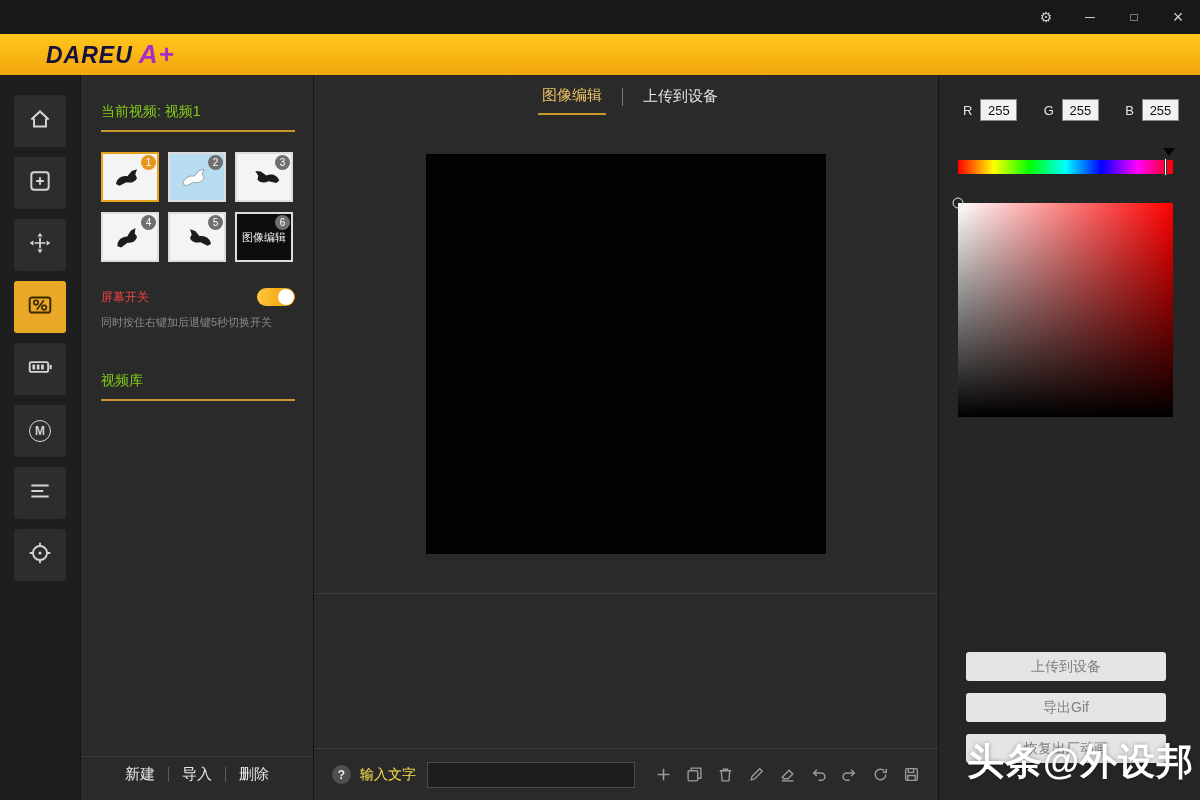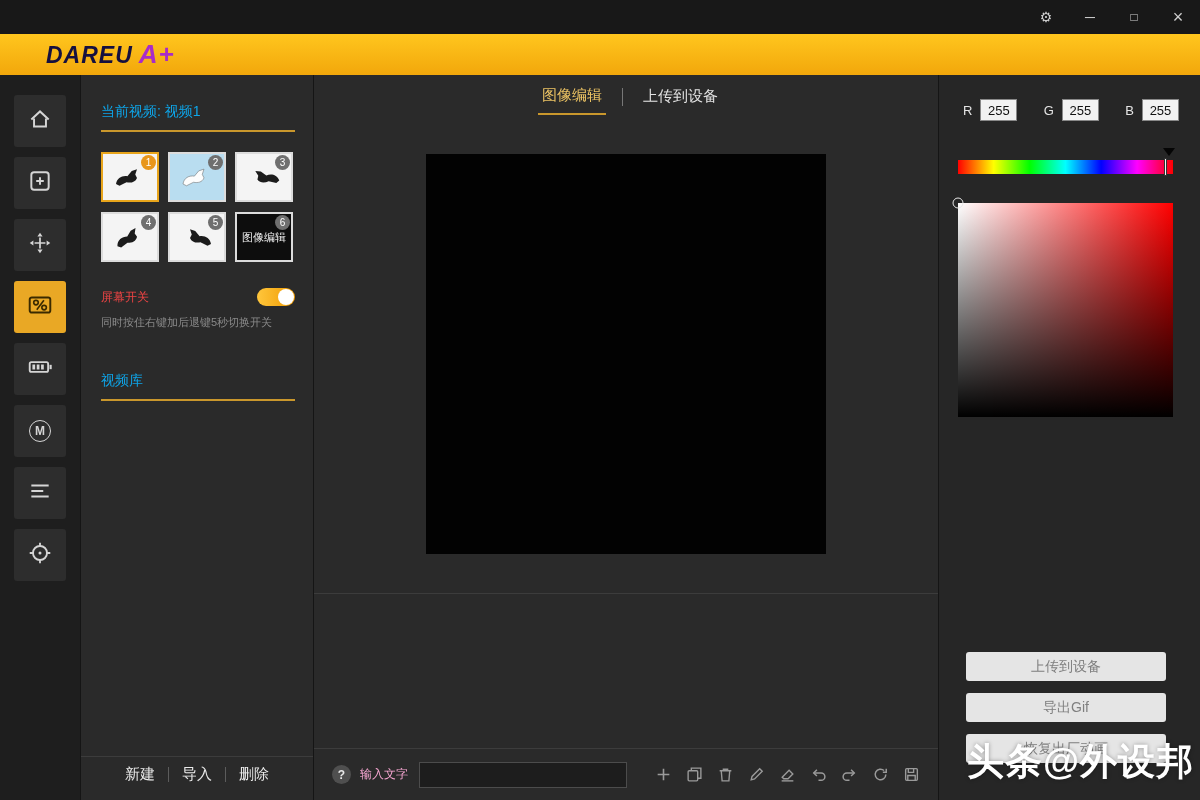--- a/index.html
+++ b/index.html
@@ -28,21 +28,21 @@
               display:flex; align-items:center; justify-content:center; }
   .side-btn svg { width:26px; height:26px; }
   .side-btn.active { background:#e9a825; color:#3a2a00; }
   .m-circle { width:22px; height:22px; border:1.8px solid currentColor; border-radius:50%;
               display:flex; align-items:center; justify-content:center; font-size:12px; font-weight:bold; }
 
   
   .left-panel { position:absolute; left:80px; top:75px; width:233px; height:725px; background:#2a2a2a;
                 border-left:1px solid #151515; }
   .lp-content { padding:28px 18px 0 20px; }
-  .section-title { color:#0ea5e9; font-size:14px; padding-bottom:9px; border-bottom:2px solid #c9972c; }
+  .section-title { color:#84cc16; font-size:14px; padding-bottom:9px; border-bottom:2px solid #c9972c; }
   .thumb-grid { margin-top:20px; display:grid; grid-template-columns:repeat(3,58px); gap:10px 9px; }
   .thumb { position:relative; width:58px; height:50px; background:#f4f4f4; border:2px solid #dcdcdc;
            display:flex; align-items:center; justify-content:center; }
   .thumb.selected { border-color:#e8a51b; }
   .thumb.blue { background:#b9ddf0; }
   .thumb.dark { background:#0d0d0d; }
   .thumb .blob { width:36px; height:28px; fill:#1c1c1c; }
   .thumb.blue .blob { fill:#fdfdfd; stroke:#666; stroke-width:.6; }
   .thumb .badge { position:absolute; top:1px; right:1px; width:15px; height:15px; border-radius:50%;
                   background:#6f6f6f; color:#fff; font-size:10px; display:flex; align-items:center;
@@ -71,21 +71,21 @@
   .tab { font-size:15px; color:#e3e3e3; padding:6px 4px 8px 4px; }
   .tab.active { color:#ecc363; border-bottom:2px solid #c9972c; }
   .tab-sep { width:1px; height:18px; background:#777; }
   .canvas { position:absolute; left:50%; transform:translateX(-50%); top:79px; width:400px; height:400px;
             background:#020202; }
   .center-divider { position:absolute; left:0; top:518px; width:100%; height:1px; background:#3c3c3c; }
   .cp-bottom { position:absolute; left:0; bottom:0; width:100%; height:52px; border-top:1px solid #3c3c3c;
                display:flex; align-items:center; padding:0 18px; }
   .help-circle { width:19px; height:19px; border-radius:50%; background:#4f4f4f; color:#e8e8e8;
                  font-size:12px; font-weight:bold; display:flex; align-items:center; justify-content:center; }
-  .input-label { color:#f9a8d4; font-size:12px; margin:0 11px 0 9px; white-space:nowrap; }
+  .input-label { color:#fde047; font-size:14px; margin:0 11px 0 9px; white-space:nowrap; }
   .text-input { width:208px; height:26px; background:#1d1d1d; border:1px solid #4c4c4c; color:#ddd;
                 font-size:13px; padding:0 6px; }
   .tool-row { margin-left:auto; display:flex; align-items:center; gap:14px; }
   .tool-icon { width:17px; height:17px; color:#9a9a9a; display:flex; }
   .tool-icon svg { width:17px; height:17px; }
 
   
   .right-panel { position:absolute; left:938px; top:75px; width:262px; height:725px; background:#262626;
                  border-left:1px solid #151515; }
   .rgb-row { position:absolute; left:24px; top:24px; width:216px; display:flex; align-items:center;

